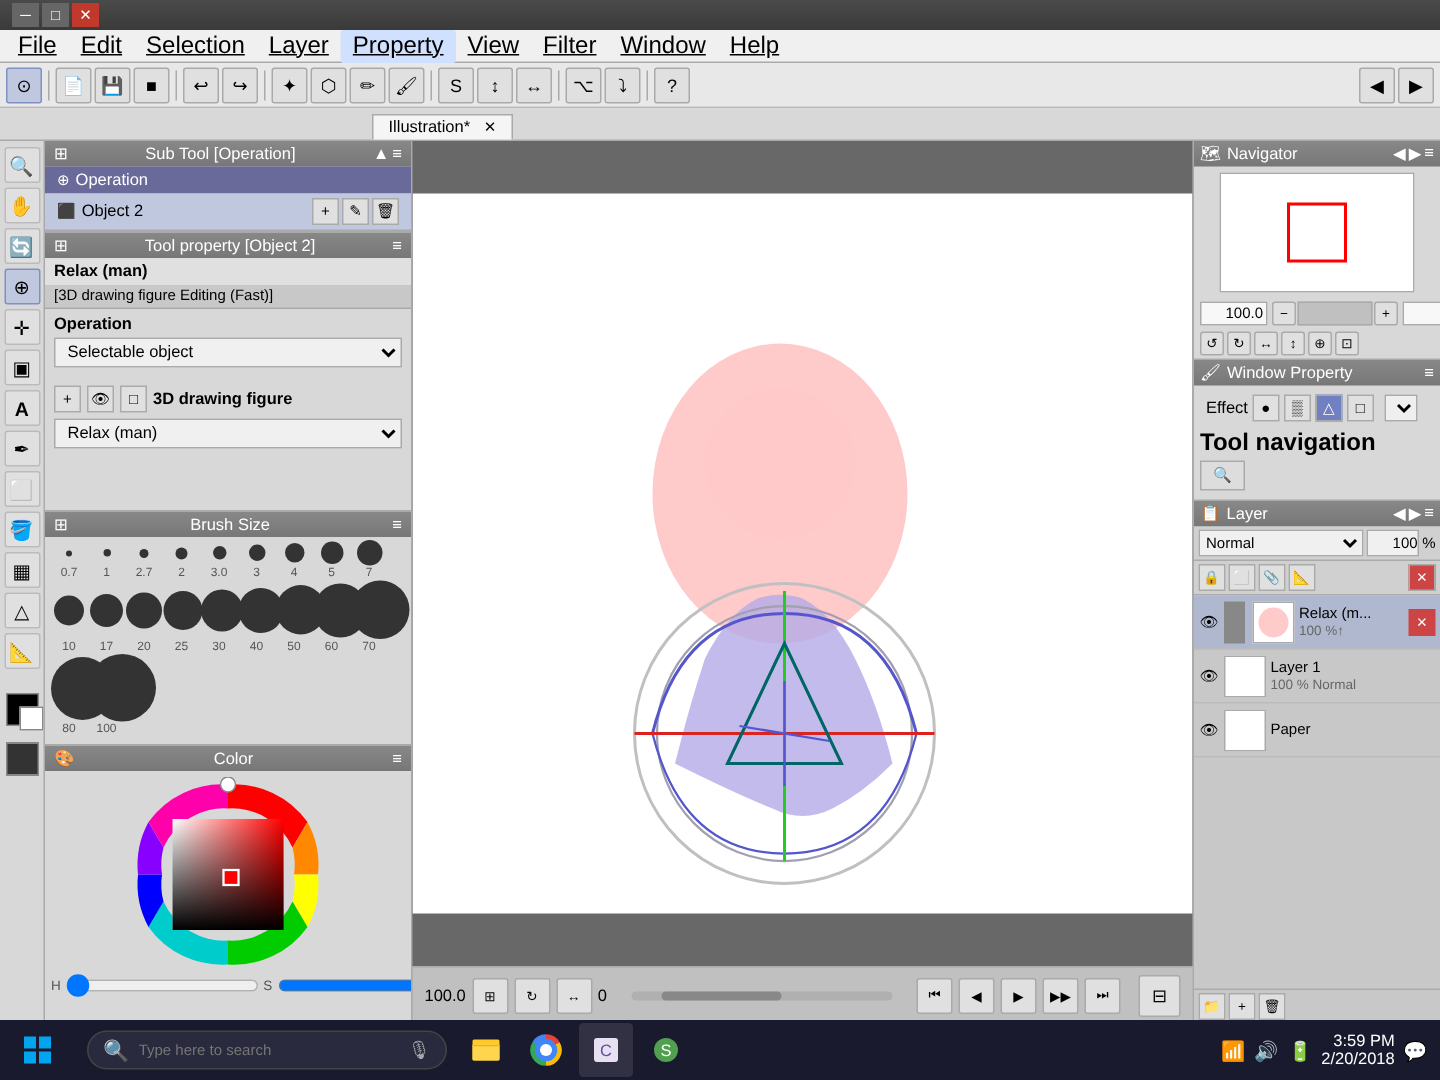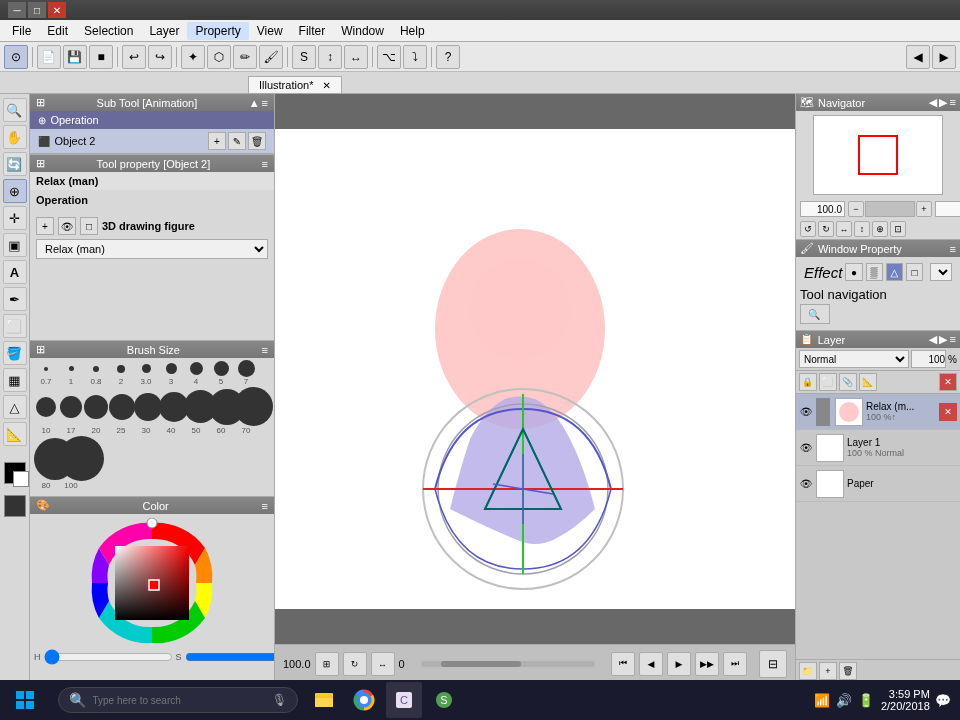--- a/index.html
+++ b/index.html
@@ -16,21 +16,21 @@
       display: inline-flex; align-items: center; justify-content: center;
       width: 18px; height: 16px; background: #666; color: #fff; font-size: 10px; cursor: pointer;
     }
 
     
     #menubar {
       width: 100%; height: 22px; background: #f0f0f0; border-bottom: 1px solid #aaa;
       display: flex; align-items: center; padding: 0 4px;
     }
     .menu-item {
-      padding: 2px 8px; font-size: 12px; cursor: pointer; border-radius: 2px;
+      padding: 2px 8px; font-size: 16px; cursor: pointer; border-radius: 2px; text-decoration: underline;
     }
 
     
     #toolbar {
       width: 100%; height: 30px; background: #e8e8e8; border-bottom: 1px solid #bbb;
       display: flex; align-items: center; padding: 0 4px; gap: 2px;
     }
     .toolbar-btn {
       width: 24px; height: 24px; display: inline-flex; align-items: center; justify-content: center;
       background: #e0e0e0; border: 1px solid #aaa; border-radius: 2px; cursor: pointer; font-size: 12px;
@@ -341,21 +341,21 @@
       <div style="width:16px; height:16px; background:#fff; border:1px solid #888; position:absolute; bottom:-4px; right:-4px;"></div>
     </div>
     <div style="width:22px; height:22px; background:#333; margin-top:8px; border:1px solid #888; cursor:pointer;"></div>
   </div>
 
   <div id="left-panel">
 
     <div id="subtool-panel">
       <div class="panel-header">
         <span>⊞</span>
-        <span>Sub Tool [Animation]</span>
+        <span>Sub Tool [Operation]</span>
         <div style="display:flex; gap:2px;">
           <span style="cursor:pointer;">▲</span>
           <span style="cursor:pointer;">≡</span>
         </div>
       </div>
       <div class="subtool-header">
         <span style="font-size:10px;">⊕</span>
         <span>Operation</span>
       </div>
       <div class="subtool-item">
@@ -373,22 +373,30 @@
 
     <div id="toolprop-panel">
       <div class="panel-header">
         <span>⊞</span>
         <span>Tool property [Object 2]</span>
         <span style="cursor:pointer;">≡</span>
       </div>
       <div class="toolprop-title">
         <span>Relax (man)</span>
       </div>
+      <div class="toolprop-subtitle">
+        <span>[3D drawing figure Editing (Fast)]</span>
+      </div>
       <div class="prop-section">
         <div class="prop-label">Operation</div>
+        <div class="prop-row">
+          <select class="prop-select">
+            <option>Selectable object</option>
+          </select>
+        </div>
       </div>
       <div class="prop-section">
         <div class="prop-3d-row">
           <span class="prop-icon-btn">+</span>
           <span class="prop-icon-btn">👁</span>
           <span class="prop-icon-btn">□</span>
           <span class="prop-3d-label">3D drawing figure</span>
         </div>
         <div class="prop-row">
           <select class="prop-select">
@@ -408,21 +416,21 @@
         <div class="bs-cell">
           <div class="bs-dot" style="width:4px;height:4px;"></div>
           <span class="bs-label">0.7</span>
         </div>
         <div class="bs-cell">
           <div class="bs-dot" style="width:5px;height:5px;"></div>
           <span class="bs-label">1</span>
         </div>
         <div class="bs-cell">
           <div class="bs-dot" style="width:6px;height:6px;"></div>
-          <span class="bs-label">0.8</span>
+          <span class="bs-label">2.7</span>
         </div>
         <div class="bs-cell">
           <div class="bs-dot" style="width:8px;height:8px;"></div>
           <span class="bs-label">2</span>
         </div>
         <div class="bs-cell">
           <div class="bs-dot" style="width:9px;height:9px;"></div>
           <span class="bs-label">3.0</span>
         </div>
         <div class="bs-cell">
@@ -638,31 +646,31 @@
     </div>
 
     <div id="layerprop-panel">
       <div class="right-panel-header">
         <span>🖌</span>
         <span>Window Property</span>
         <span style="cursor:pointer; margin-left:auto;">≡</span>
       </div>
       <div style="padding:3px 4px;">
         <div class="effect-row">
-          <span style="font-size:15px;font-style:italic;">Effect</span>
+          <span style="font-size:11px;">Effect</span>
           <div class="effect-icon">●</div>
           <div class="effect-icon">▒</div>
           <div class="effect-icon" style="background:#7080c0; color:#fff;">△</div>
           <div class="effect-icon">□</div>
           <select style="height:18px; font-size:10px; border:1px solid #aaa; margin-left:4px;">
             <option></option>
           </select>
         </div>
         <div style="padding:3px 0;">
-          <span style="font-size:13px;">Tool navigation</span>
+          <span style="font-size:16px;font-weight:bold;">Tool navigation</span>
           <div style="width:30px; height:20px; background:#ddd; border:1px solid #aaa; margin-top:2px; display:flex; align-items:center; justify-content:center; cursor:pointer;">
             <span style="font-size:10px;">🔍</span>
           </div>
         </div>
       </div>
     </div>
 
     <div id="layer-panel">
       <div class="right-panel-header">
         <span>📋</span>

